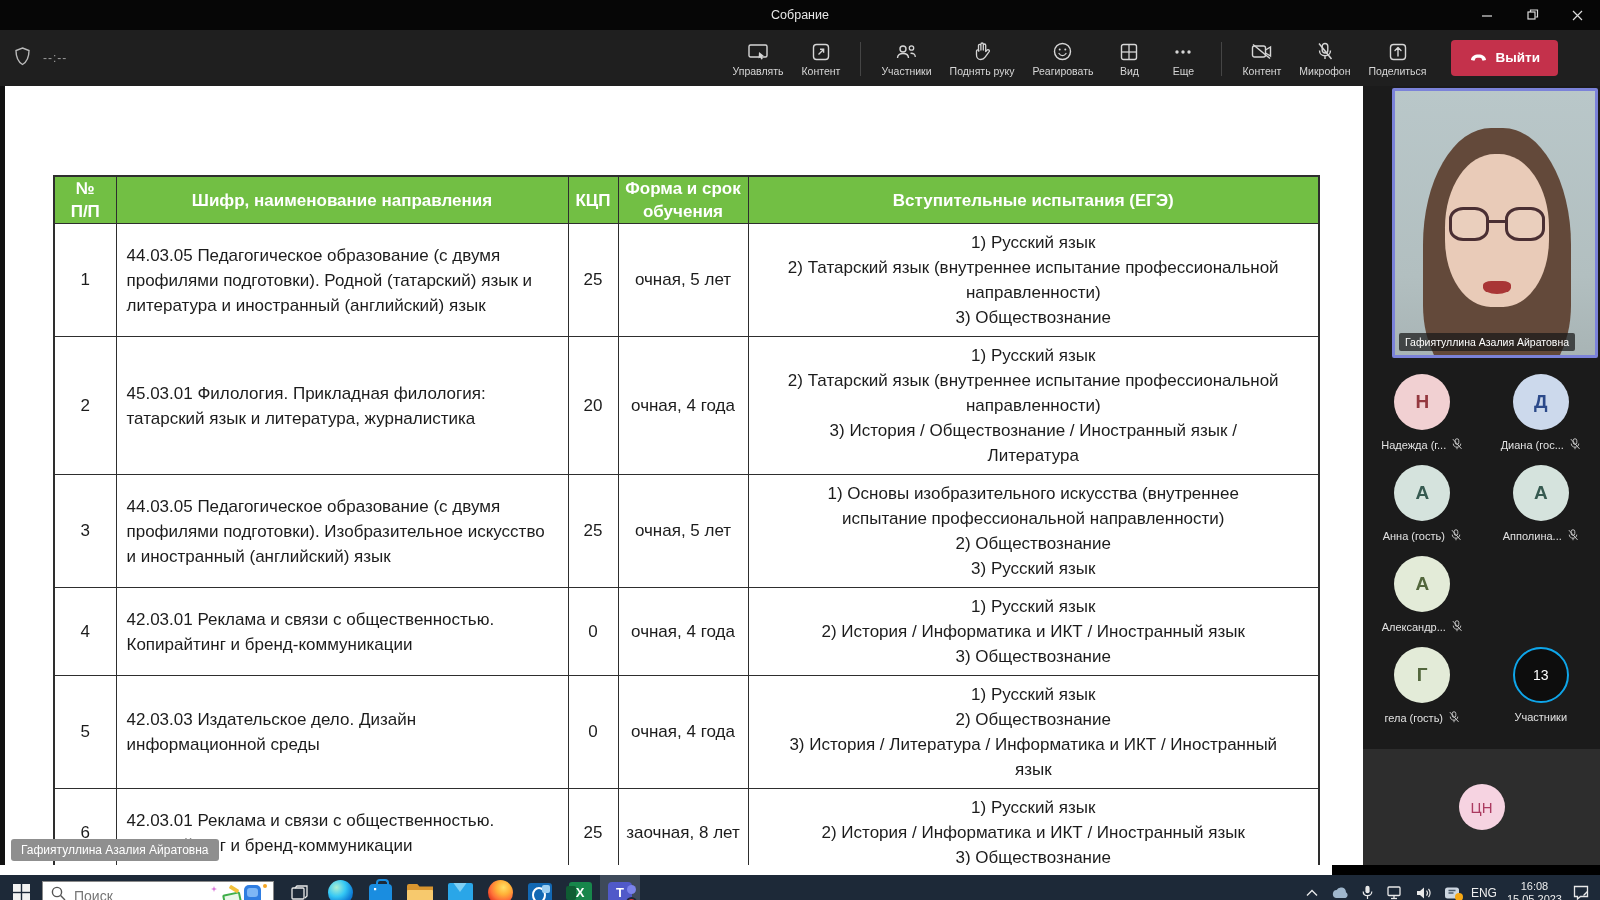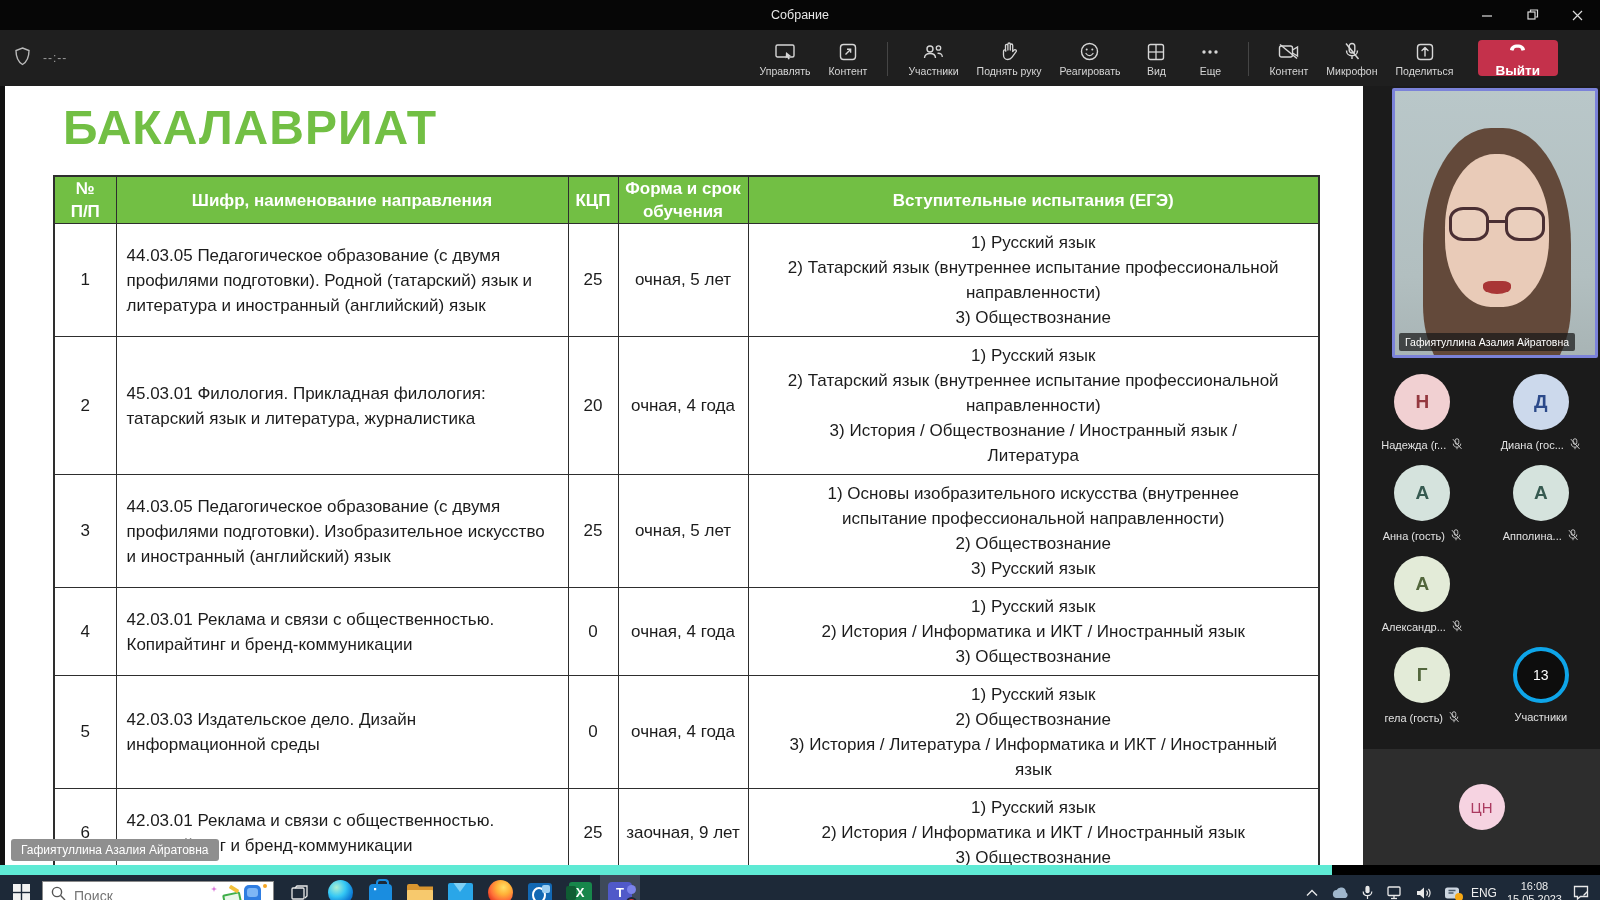--- a/index.html
+++ b/index.html
@@ -1,18 +1,18 @@
 <!DOCTYPE html>
 <html><head>
 <meta charset="utf-8">
 <style>
   * { margin:0; padding:0; box-sizing:border-box; }
   html,body { width:1600px; height:900px; overflow:hidden; }
   body { font-family:"Liberation Sans", sans-serif; background:#000; }
-  .screen { position:relative; width:1332px; height:900px; background:#5eead4; }
+  .screen { position:relative; width:1332px; height:900px; background:#ffffff; }
 
   
   .titlebar { position:absolute; left:0; top:0; width:1600px; height:30px; background:#060606;
               display:flex; align-items:center; justify-content:center; }
   .titlebar .win-title { color:#e8e8e8; font-size:12.5px; }
   .win-controls { position:absolute; right:0; top:0; height:30px; display:flex; }
   .win-btn { width:45px; height:30px; display:flex; align-items:center; justify-content:center; color:#dcdcdc; }
   .win-btn svg { display:block; }
 
   
@@ -20,21 +20,21 @@
                   display:flex; align-items:center; }
   .tb-left { display:flex; align-items:center; gap:12px; margin-left:14px; color:#a8a8a8; }
   .tb-timer { font-size:12px; color:#9a9a9a; letter-spacing:1px; }
   .tb-right { margin-left:auto; display:flex; align-items:flex-start; gap:2px; margin-right:42px; }
   .tb-btn { display:flex; flex-direction:column; align-items:center; gap:3px; padding:6px 8px 4px;
             min-width:52px; cursor:pointer; }
   .tb-btn .tb-ic { height:20px; display:flex; align-items:center; justify-content:center; }
   .tb-btn .tb-lbl { font-size:10.5px; color:#d6d6d6; white-space:nowrap; }
   .tb-div { width:1px; height:34px; background:#454545; margin:6px 10px 0; }
   .leave-btn { margin-left:14px; margin-top:4px; background:#c4314b; border-radius:4px; height:36px;
-               display:flex; align-items:center; gap:8px; padding:0 18px; cursor:pointer;flex-direction:column; }
+               display:flex; align-items:center; gap:8px; padding:0 18px; cursor:pointer; }
   .leave-btn span { color:#fff; font-size:13.5px; font-weight:bold; }
 
   
   .content { position:absolute; left:0; top:86px; width:1600px; height:779px; background:#111; }
   .slide { position:absolute; left:5px; top:0; width:1358px; height:779px; background:#fff; overflow:hidden; }
   .slide-title { position:absolute; left:58px; top:14px; font-size:48px; font-weight:bold;
                  color:#72bf44; letter-spacing:1px; }
 
   table.adm { position:absolute; left:48px; top:89px; width:1265px; border-collapse:collapse;
               table-layout:fixed; font-size:17px; color:#1c1c1c; }
@@ -73,21 +73,21 @@
   .mouth { position:absolute; left:44%; top:72%; width:14%; height:5%; background:#a93636;
            border-radius:30% 30% 50% 50%; }
   .vt-name { position:absolute; left:4px; bottom:4px; background:rgba(25,25,25,0.72); color:#fff;
              font-size:10.5px; padding:3px 6px; border-radius:2px; white-space:nowrap; }
 
   .pgrid { position:absolute; left:0; top:288px; width:237px; }
   .prow { display:flex; height:91px; }
   .pcell { width:50%; display:flex; flex-direction:column; align-items:center; cursor:pointer; }
   .pavatar { width:56px; height:56px; border-radius:50%; display:flex; align-items:center;
              justify-content:center; font-size:19px; font-weight:bold; }
-  .pavatar.overflow { background:#0d0d0d; border:4px solid #0ea5e9; color:#fff; font-weight:normal;
+  .pavatar.overflow { background:#0d0d0d; border:2px solid #0ea5e9; color:#fff; font-weight:normal;
                       font-size:14px; }
   .plabel { margin-top:8px; display:flex; align-items:center; gap:5px; color:#e2e2e2; font-size:11px;
             white-space:nowrap; }
 
   .bottom-tile { position:absolute; left:0; top:663px; width:237px; height:116px; background:#2d2d2d;
                  display:flex; align-items:center; justify-content:center; }
   .bt-avatar { width:46px; height:46px; border-radius:50%; background:#f6d3e1; color:#ab3a60;
                display:flex; align-items:center; justify-content:center; font-size:15px; font-weight:normal; }
 
   
@@ -304,21 +304,20 @@
               <path d="M2 7 C2 3.5 5.5 1.5 9.5 1.5 S17 3.5 17 7 l-3.4 0.8 -1.2-2.6 c-1.8-0.6-3.9-0.6-5.8 0 L5.4 7.8 Z" fill="#fff"></path>
             </svg>
         </span>
         <span>Выйти</span>
       </div>
     </div>
   </div>
 
   <div class="content">
     <div class="slide">
-      <div class="slide-title">БАКАЛАВРИАТ</div>
       <table class="adm">
         <colgroup>
             <col class="c1">
             <col class="c2">
             <col class="c3">
             <col class="c4">
             <col class="c5">
           </colgroup>
         <thead>
             <tr class="r0">
@@ -374,21 +373,21 @@
               <td class="c-kcp">0</td>
               <td class="c-form">очная, 4 года</td>
               <td class="c-exams">1) Русский язык
 2) Обществознание
 3) История / Литература / Информатика и ИКТ / Иностранный язык</td>
             </tr>
             <tr class="r6">
               <td class="c-num">6</td>
               <td class="c-prog">42.03.01 Реклама и связи с общественностью. Копирайтинг и бренд-коммуникации</td>
               <td class="c-kcp">25</td>
-              <td class="c-form">заочная, 9 лет</td>
+              <td class="c-form">заочная, 8 лет</td>
               <td class="c-exams">1) Русский язык
 2) История / Информатика и ИКТ / Иностранный язык
 3) Обществознание</td>
             </tr>
           </tbody>
       </table>
       <div class="presenter-pill">Гафиятуллина Азалия Айратовна</div>
     </div>
 
     <div class="sidebar">

